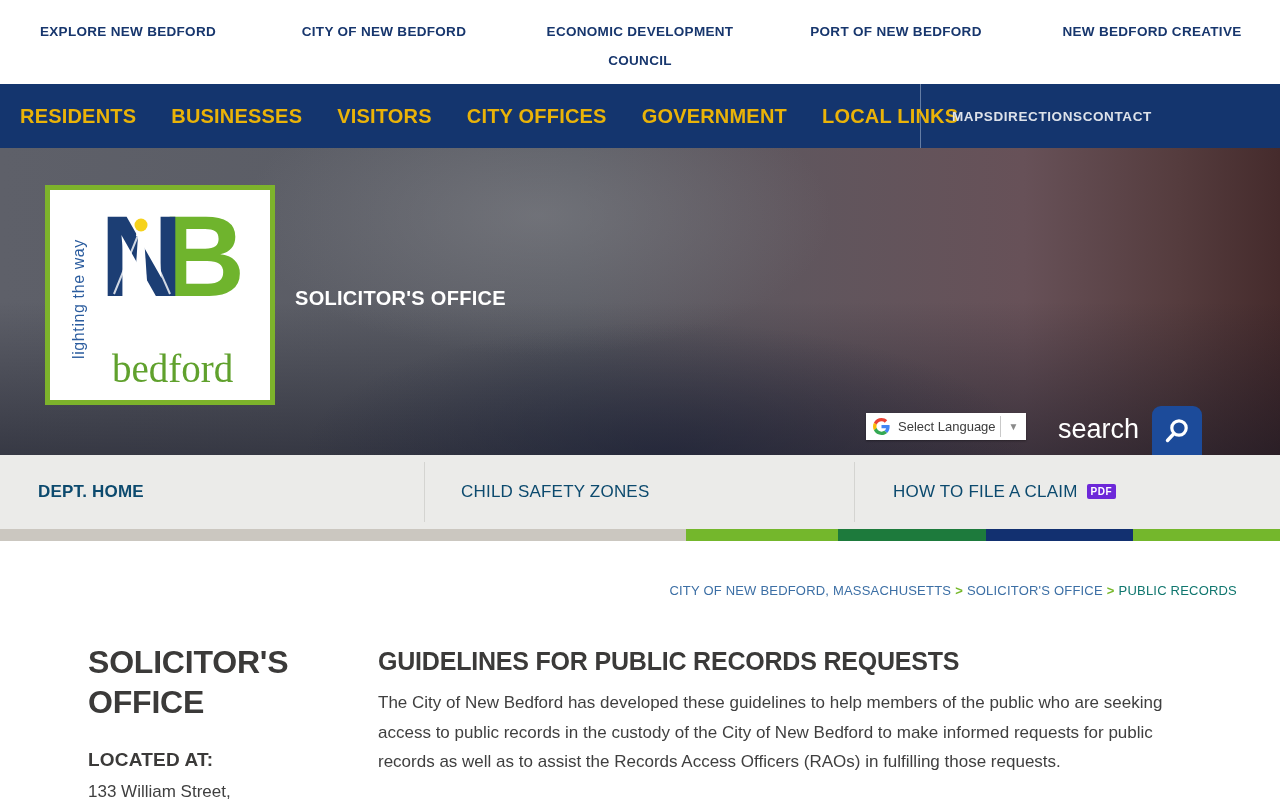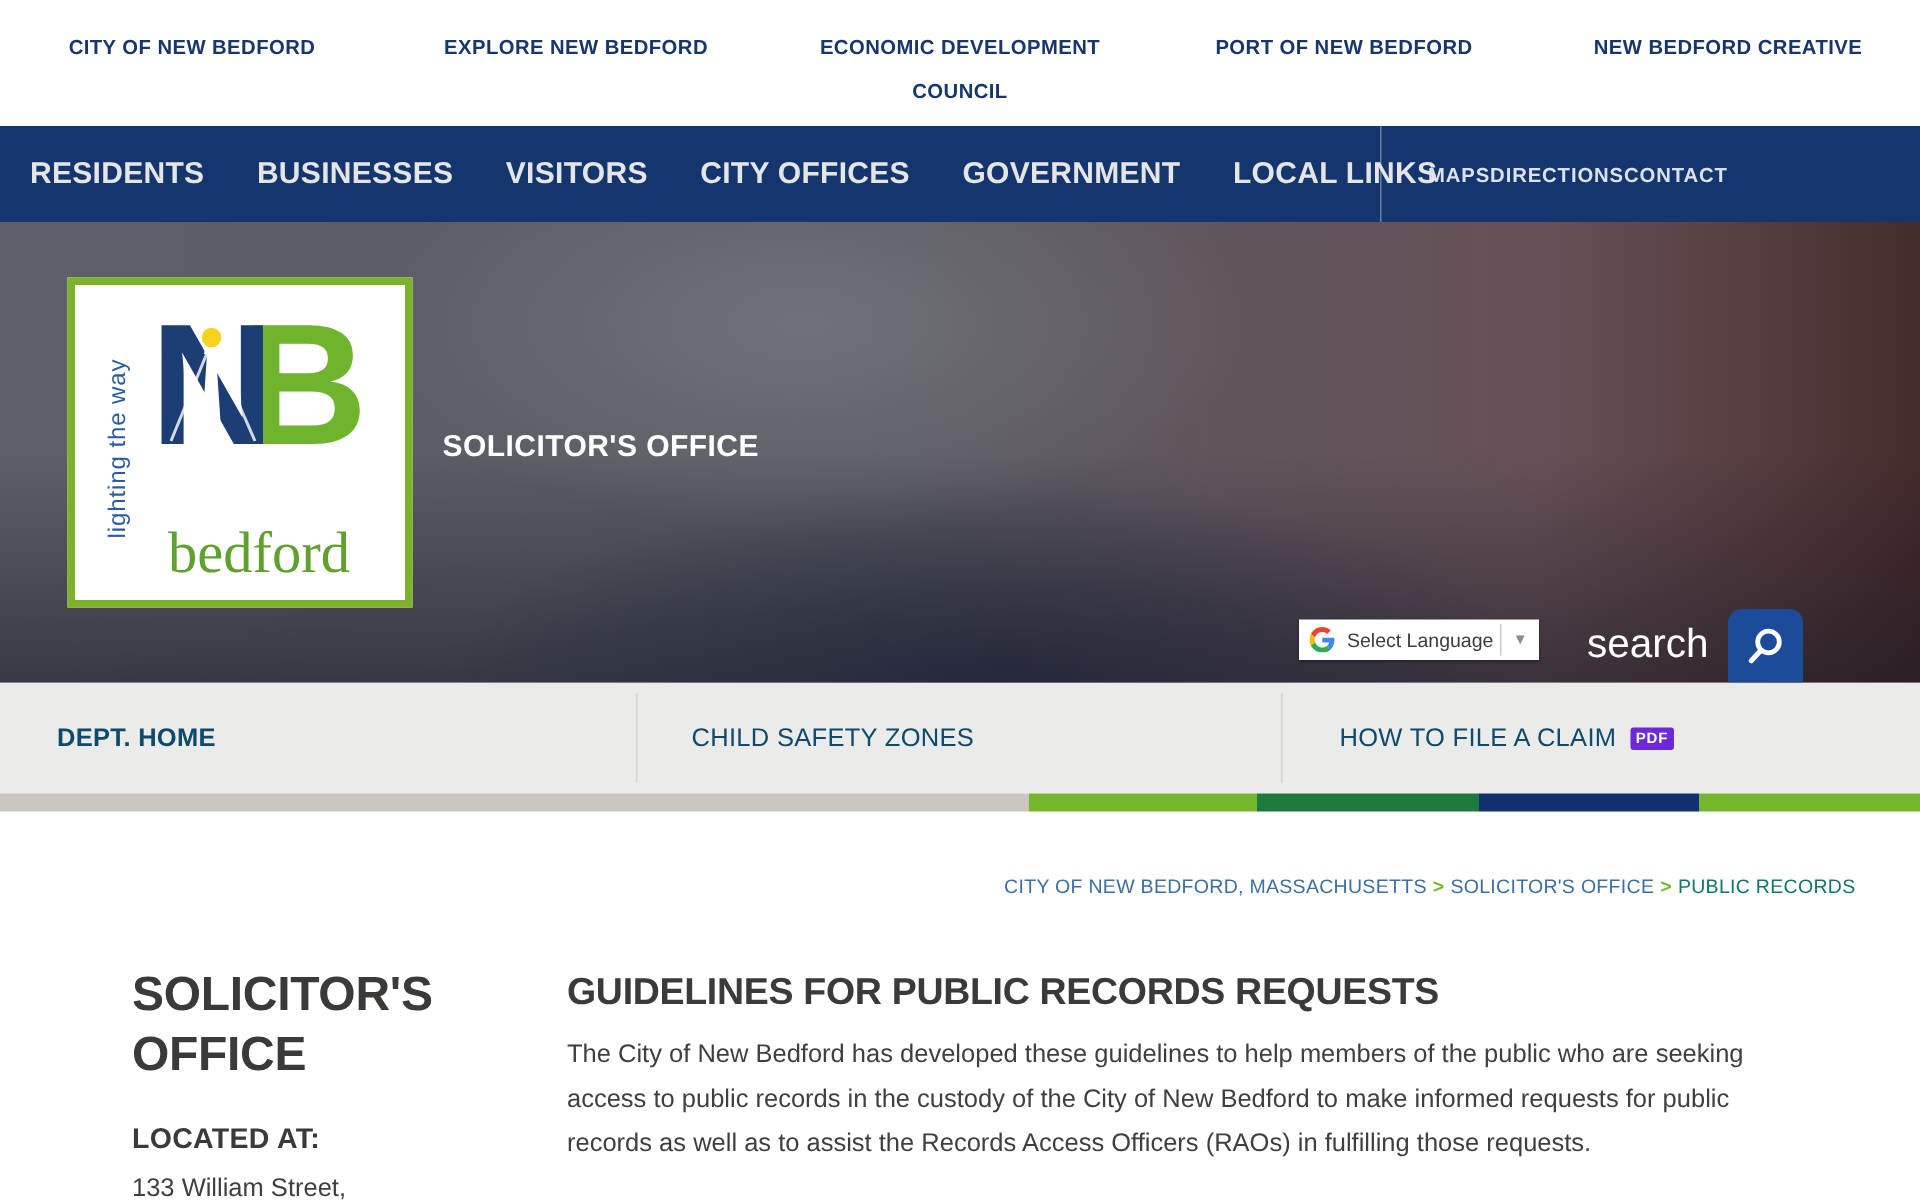--- a/index.html
+++ b/index.html
@@ -24,21 +24,21 @@
   }
 
   
   .main-nav { height:64px; background:#14356e; display:flex; }
   .main-nav-left {
     width:921px; display:flex; align-items:center;
     padding-left:20px; gap:35px;
     border-right:1px solid rgba(200,212,230,0.45);
   }
   .main-nav-left a {
-    color:#e5e5e5; font-size:20px; font-weight:bold; letter-spacing:0.2px;
+    color:#eab308; font-size:20px; font-weight:bold; letter-spacing:0.2px;
     white-space:nowrap;
   }
   .main-nav-right {
     flex:1; display:flex; align-items:center;
     justify-content:flex-start; padding:0 25px 0 31px;
   }
   .main-nav-right a {
     color:#dde2ea; font-size:13.5px; font-weight:bold; letter-spacing:0.6px;
   }
 
@@ -156,22 +156,22 @@
   .article-title {
     margin:2px 0 10px; color:#3b3a39; font-size:25px; line-height:34px;
     font-weight:bold; letter-spacing:-0.2px;
   }
   .article-para { margin:0; color:#3f3f3f; font-size:17px; line-height:29.5px; }
 </style>
 </head>
 <body>
 
 <div class="utility-bar">
+  <a>EXPLORE NEW BEDFORD</a>
   <a>CITY OF NEW BEDFORD</a>
-  <a>EXPLORE NEW BEDFORD</a>
   <a>ECONOMIC DEVELOPMENT COUNCIL</a>
   <a>PORT OF NEW BEDFORD</a>
   <a>NEW BEDFORD CREATIVE</a>
 </div>
 
 <div class="main-nav">
   <div class="main-nav-left">
     <a>RESIDENTS</a>
     <a>BUSINESSES</a>
     <a>VISITORS</a>

